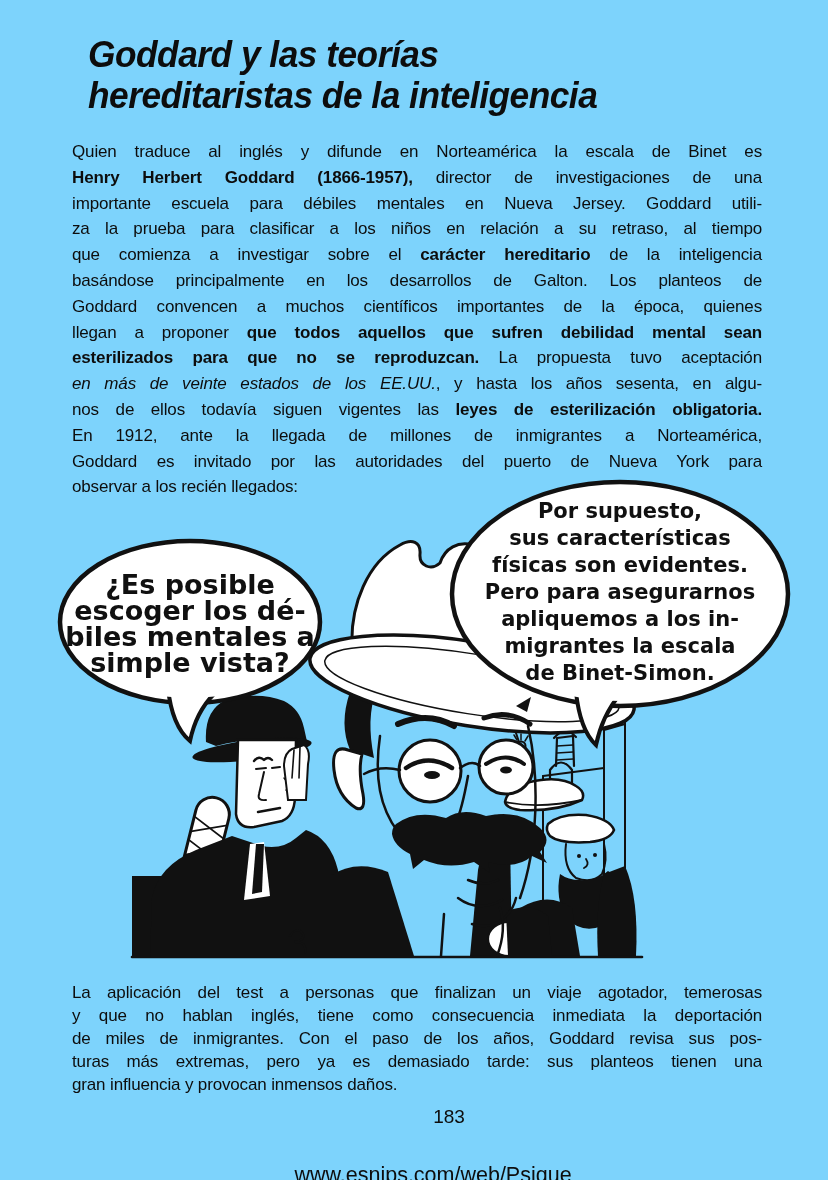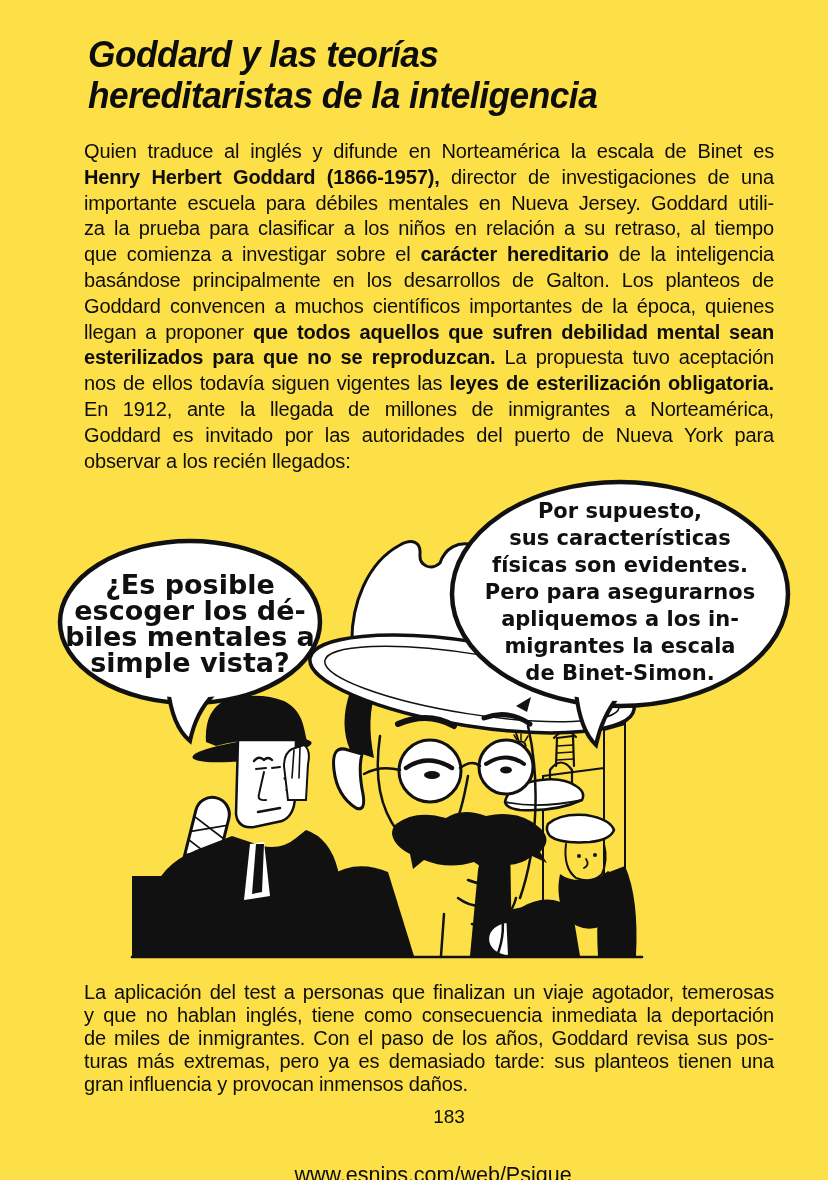--- a/index.html
+++ b/index.html
@@ -1,28 +1,28 @@
 <!DOCTYPE html>
 <html><head>
 <meta charset="utf-8">
 <style>
   html,body{margin:0;padding:0;background:#e8e8e8;}
   .page{
-    position:relative;width:828px;height:1180px;background:#fde047;
+    position:relative;width:828px;height:1180px;background:#7dd3fc;
     overflow:hidden;font-family:"Liberation Sans",sans-serif;color:#0d0d0d;
   }
   
   .title{
     position:absolute;left:88px;top:34px;width:700px;
     font-size:36px;line-height:41px;font-weight:700;font-style:italic;
     letter-spacing:-0.5px;transform:scaleX(0.98);transform-origin:left top;
   }
   .title .tl{display:block;}
   
-  .para{position:absolute;left:84px;width:690px;font-size:20px;letter-spacing:-0.15px;}
+  .para{position:absolute;left:72px;width:690px;font-size:17px;letter-spacing:-0.15px;}
   .para .tline{text-align:justify;text-align-last:justify;line-height:25.8px;white-space:nowrap;}
   .para.tight .tline{line-height:23px;}
   .para .tline.last{text-align-last:left;}
   .para .tline span{white-space:normal;}
   #intro{top:139px;}
   #closing{top:981px;}
   
   .illustration{position:absolute;left:0;top:478px;width:828px;height:484px;}
   .illustration svg{position:absolute;left:0;top:0;}
   .bubble-text{
@@ -50,20 +50,21 @@
   <div class="para" id="intro">
       <div class="tline"><span>Quien traduce al inglés y difunde en Norteamérica la escala de Binet es</span></div>
       <div class="tline"><span style="font-weight: 700; margin-top: 15px;">Henry Herbert Goddard (1866-1957),</span><span> director de investigaciones de una</span></div>
       <div class="tline"><span>importante escuela para débiles mentales en Nueva Jersey. Goddard utili-</span></div>
       <div class="tline"><span>za la prueba para clasificar a los niños en relación a su retraso, al tiempo</span></div>
       <div class="tline"><span>que comienza a investigar sobre el </span><span style="font-weight: 700;">carácter hereditario</span><span> de la inteligencia</span></div>
       <div class="tline"><span>basándose principalmente en los desarrollos de Galton. Los planteos de</span></div>
       <div class="tline"><span>Goddard convencen a muchos científicos importantes de la época, quienes</span></div>
       <div class="tline"><span>llegan a proponer </span><span style="font-weight: 700;">que todos aquellos que sufren debilidad mental sean</span></div>
       <div class="tline"><span style="font-weight: 700;">esterilizados para que no se reproduzcan.</span><span> La propuesta tuvo aceptación</span></div>
+      <div class="tline"><span style="font-style: italic;">en más de veinte estados de los EE.UU.</span><span>, y hasta los años sesenta, en algu-</span></div>
       <div class="tline"><span>nos de ellos todavía siguen vigentes las </span><span style="font-weight: 700;">leyes de esterilización obligatoria.</span></div>
       <div class="tline"><span>En 1912, ante la llegada de millones de inmigrantes a Norteamérica,</span></div>
       <div class="tline"><span>Goddard es invitado por las autoridades del puerto de Nueva York para</span></div>
       <div class="tline last"><span>observar a los recién llegados:</span></div>
     </div>
 
   <div class="illustration">
     <svg width="828" height="484" viewBox="0 0 828 484">
 
       <g>

